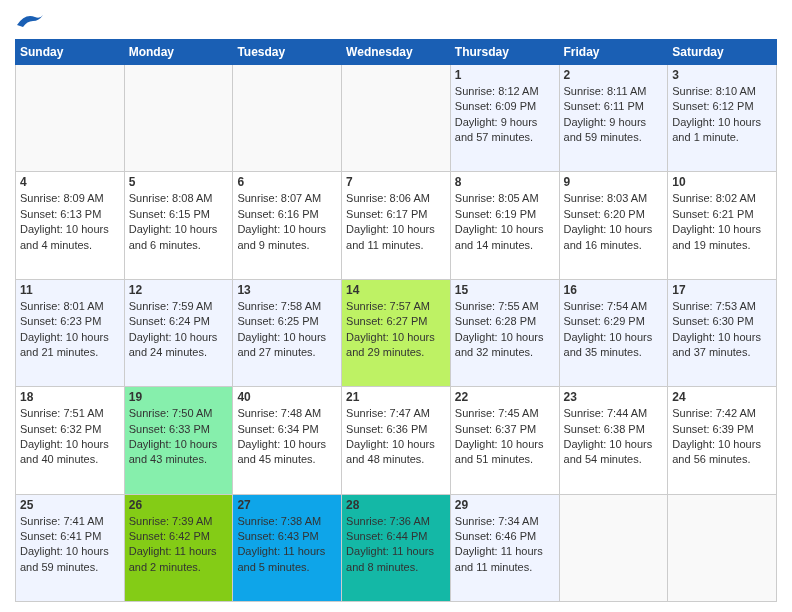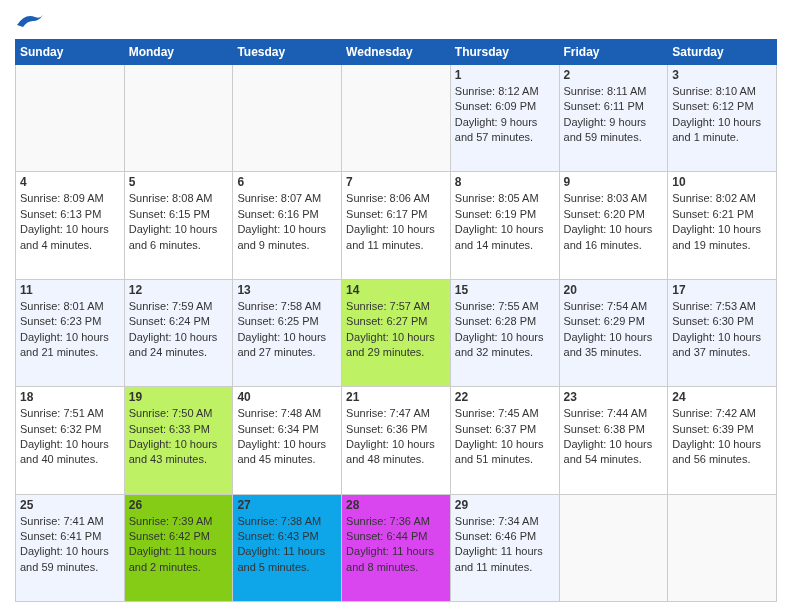--- a/index.html
+++ b/index.html
@@ -191,34 +191,34 @@
           </td>
           <td style="background: #bef264;">
             <span class="day-num">14</span>
             <div class="day-info">Sunrise: 7:57 AM<br>Sunset: 6:27 PM<br>Daylight: 10 hours and 29 minutes.</div>
           </td>
           <td style="background: rgb(240, 244, 255);">
             <span class="day-num">15</span>
             <div class="day-info">Sunrise: 7:55 AM<br>Sunset: 6:28 PM<br>Daylight: 10 hours and 32 minutes.</div>
           </td>
           <td style="background: rgb(240, 244, 255);">
-            <span class="day-num">20</span>
+            <span class="day-num">16</span>
             <div class="day-info">Sunrise: 7:54 AM<br>Sunset: 6:29 PM<br>Daylight: 10 hours and 35 minutes.</div>
           </td>
           <td style="background: rgb(240, 244, 255);">
             <span class="day-num">17</span>
             <div class="day-info">Sunrise: 7:53 AM<br>Sunset: 6:30 PM<br>Daylight: 10 hours and 37 minutes.</div>
           </td>
         </tr>
         <tr class="week-row">
           <td style="background: rgb(255, 255, 255);">
             <span class="day-num">18</span>
             <div class="day-info">Sunrise: 7:51 AM<br>Sunset: 6:32 PM<br>Daylight: 10 hours and 40 minutes.</div>
           </td>
-          <td style="background: #bef264; margin-left: 16px;">
+          <td style="background: #86efac; margin-left: 16px;">
             <span class="day-num">19</span>
             <div class="day-info">Sunrise: 7:50 AM<br>Sunset: 6:33 PM<br>Daylight: 10 hours and 43 minutes.</div>
           </td>
           <td style="background: rgb(255, 255, 255);">
             <span class="day-num">40</span>
             <div class="day-info">Sunrise: 7:48 AM<br>Sunset: 6:34 PM<br>Daylight: 10 hours and 45 minutes.</div>
           </td>
           <td style="background: rgb(255, 255, 255);">
             <span class="day-num">21</span>
             <div class="day-info">Sunrise: 7:47 AM<br>Sunset: 6:36 PM<br>Daylight: 10 hours and 48 minutes.</div>
@@ -242,21 +242,21 @@
             <div class="day-info">Sunrise: 7:41 AM<br>Sunset: 6:41 PM<br>Daylight: 10 hours and 59 minutes.</div>
           </td>
           <td style="background: #84cc16;">
             <span class="day-num">26</span>
             <div class="day-info">Sunrise: 7:39 AM<br>Sunset: 6:42 PM<br>Daylight: 11 hours and 2 minutes.</div>
           </td>
           <td style="background: #0ea5e9;">
             <span class="day-num">27</span>
             <div class="day-info">Sunrise: 7:38 AM<br>Sunset: 6:43 PM<br>Daylight: 11 hours and 5 minutes.</div>
           </td>
-          <td style="background: #d946ef;">
+          <td style="background: #14b8a6;">
             <span class="day-num">28</span>
             <div class="day-info">Sunrise: 7:36 AM<br>Sunset: 6:44 PM<br>Daylight: 11 hours and 8 minutes.</div>
           </td>
           <td style="background: rgb(240, 244, 255); margin-left: 46px;">
             <span class="day-num">29</span>
             <div class="day-info">Sunrise: 7:34 AM<br>Sunset: 6:46 PM<br>Daylight: 11 hours and 11 minutes.</div>
           </td>
           <td class="empty" style="background: rgb(249, 249, 249);"></td>
           <td class="empty" style="background: rgb(249, 249, 249);"></td>
         </tr>

